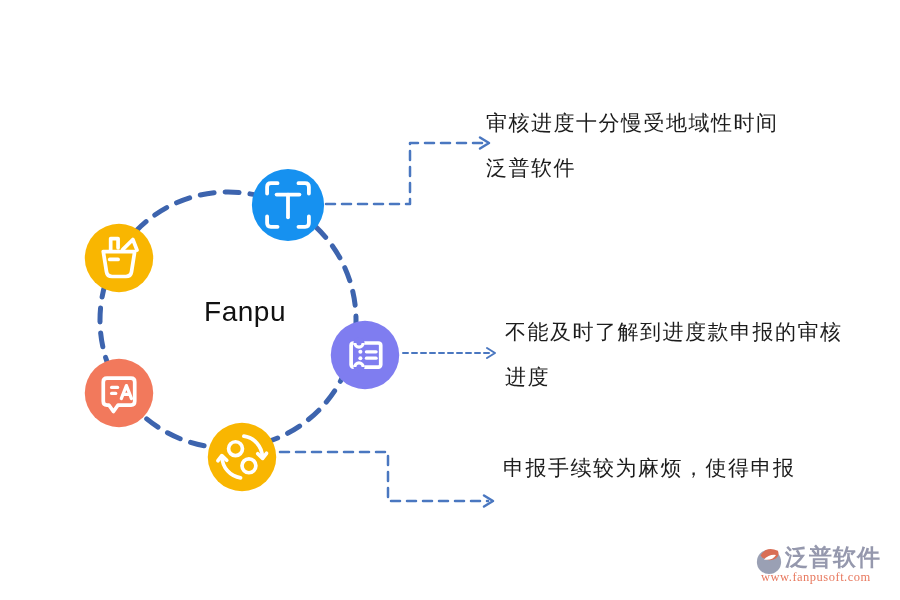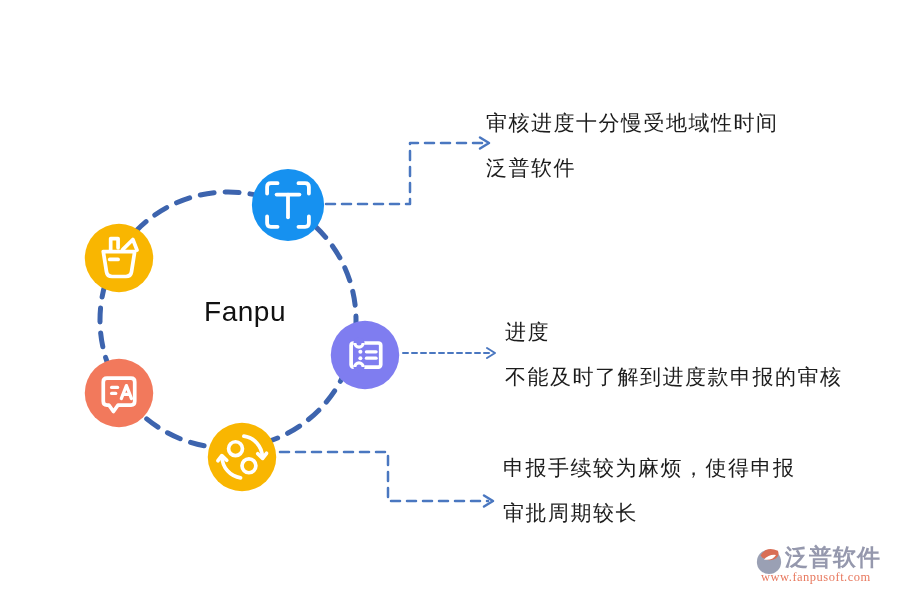--- a/index.html
+++ b/index.html
@@ -114,26 +114,25 @@
         <path d="M23.5 43.5 L18.2 38.5 L14 44"></path>
       </g>
     </svg>
   </div>
 
   <div class="annotation" style="left:486px;top:101px;">
     <div>审核进度十分慢受地域性时间</div>
     <div>泛普软件</div>
   </div>
   <div class="annotation" style="left:505px;top:310px;">
+    <div>不能及时了解到进度款申报的审核</div>
     <div>进度</div>
-    <div>不能及时了解到进度款申报的审核</div>
   </div>
   <div class="annotation" style="left:503px;top:446px;">
     <div>申报手续较为麻烦，使得申报</div>
-    <div>审批周期较长</div>
   </div>
 
   <div class="footer">
     <svg class="footer-logo" width="28" height="28" viewBox="0 0 30 30">
       <circle cx="15" cy="16" r="13" fill="#9aa0b4"></circle>
       <path d="M6 9 Q12 -1.5 24.5 4 Q27 10 20.5 13 Q11.5 16.5 6 9 Z" fill="#d96e55"></path>
       <path d="M9.5 13.5 Q15 7.5 22.5 8.5 Q18.5 15 9.5 13.5 Z" fill="#ffffff"></path>
     </svg>
     <div>
       <div class="brand-name">泛普软件</div>

